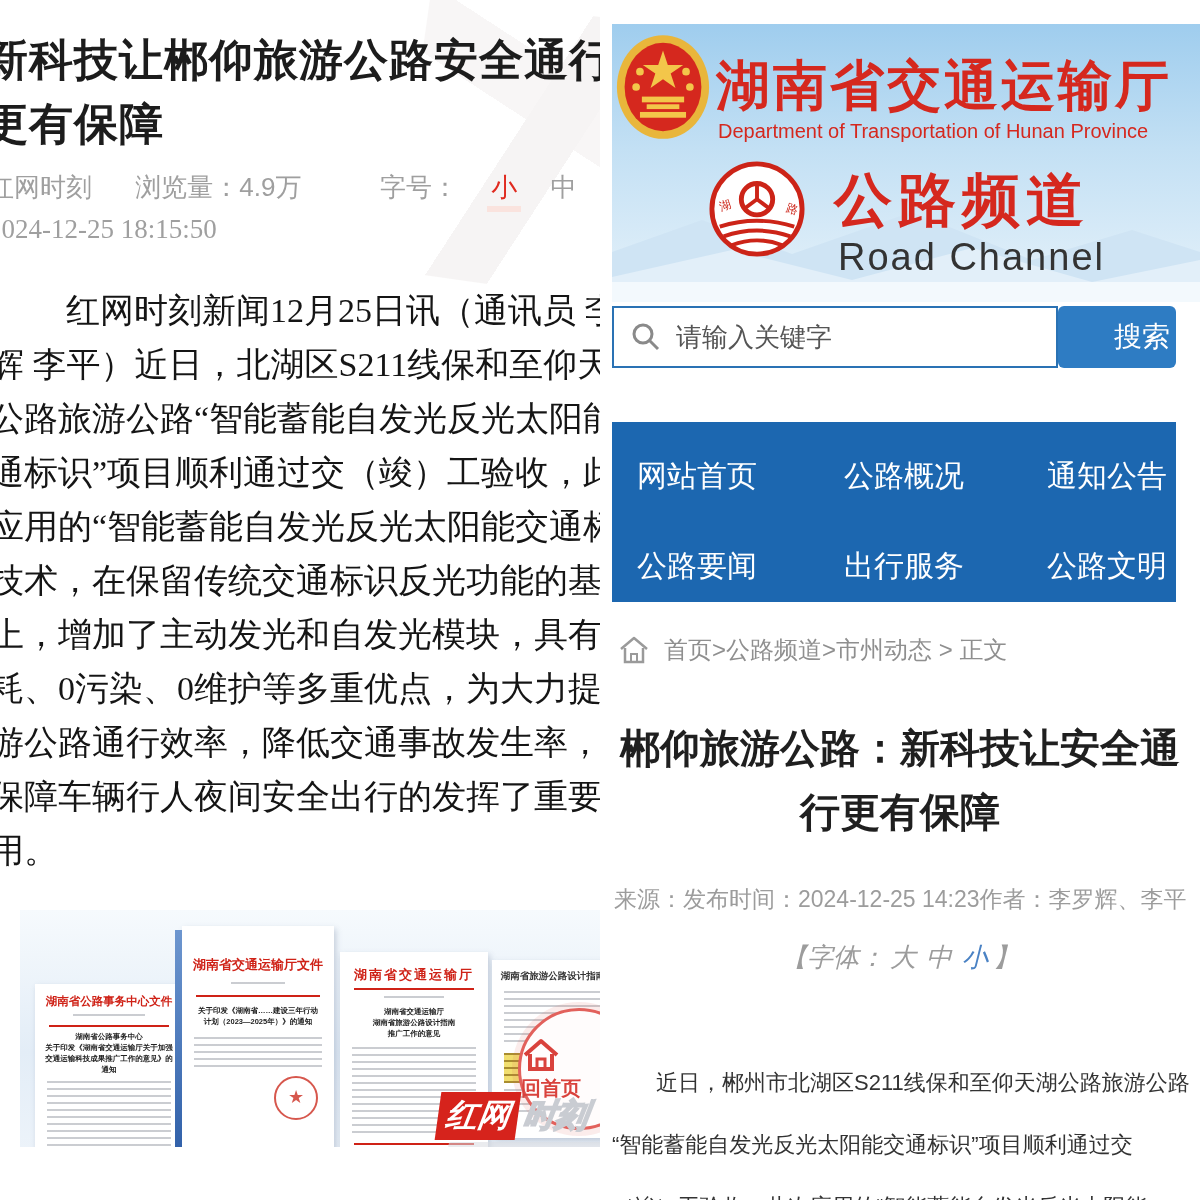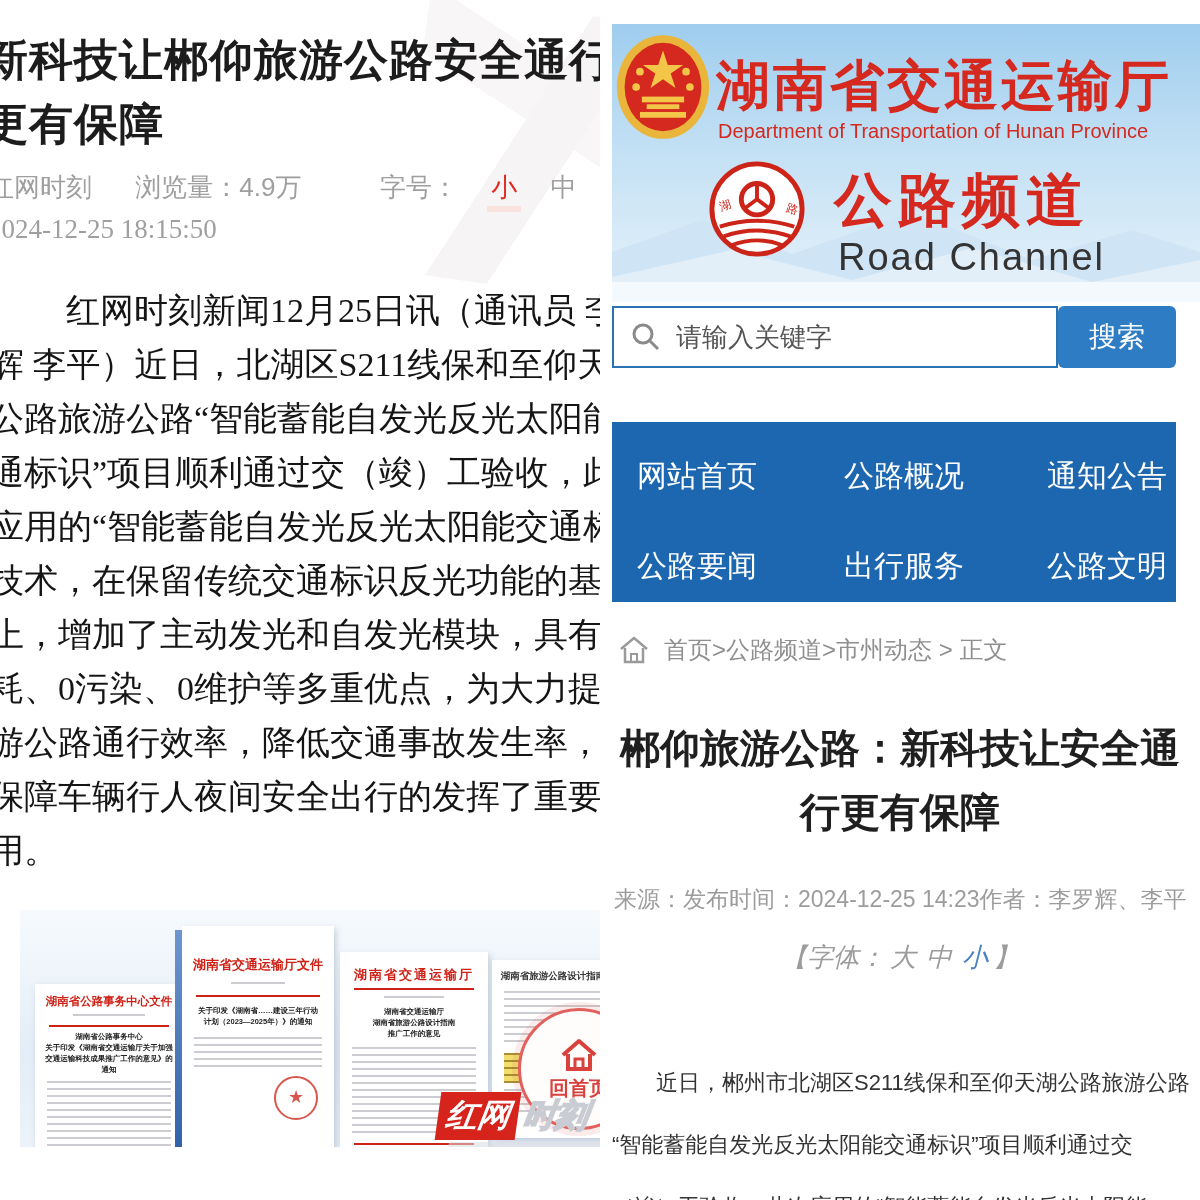--- a/index.html
+++ b/index.html
@@ -37,21 +37,21 @@
   .doc .dtitle.dark{color:#333;}
   .doc .redline{height:2px;background:#cf2217;margin:4px 6px;}
   .doc .dhead{font-size:7.5px;font-weight:bold;color:#222;line-height:11px;}
   .stripes{margin:6px 4px;background:repeating-linear-gradient(to bottom,#b9bcc2 0,#b9bcc2 2px,transparent 2px,transparent 7px);opacity:.75;}
   .hl{background:#f1de6f;}
   .spine{position:absolute;left:-7px;top:4px;bottom:-4px;width:7px;background:linear-gradient(180deg,#6d96cf,#2f5fa8);}
   .seal{position:absolute;right:16px;bottom:34px;width:40px;height:40px;border:2px solid #d03a2e;border-radius:50%;
         color:#d03a2e;font-size:18px;line-height:38px;text-align:center;opacity:.85;}
   .home-btn{position:absolute;left:498px;top:98px;width:116px;height:116px;border-radius:50%;
         background:#fffcfc;border:3px solid #e2615c;box-shadow:0 0 0 6px rgba(226,97,92,.12);
-        display:flex;flex-direction:column;align-items:center;justify-content:center;color:#d9423c;}
+        display:flex;flex-direction:column;align-items:flex-start;justify-content:center;color:#d9423c;}
   .home-btn .lbl{font-size:20px;font-weight:bold;margin-top:2px;}
   .rn-logo{position:absolute;left:418px;top:182px;white-space:nowrap;font-style:italic;font-weight:bold;font-size:32px;}
   .rn-red{display:inline-block;background:#d6231c;color:#fff;padding:2px 8px;transform:skewX(-8deg);}
   .rn-ghost{color:#fff;-webkit-text-stroke:2px #c9ccd2;margin-left:6px;display:inline-block;transform:skewX(-8deg);}
   .rn-tag{position:absolute;left:428px;top:232px;width:170px;height:13px;background:#d8dbe0;opacity:.55;transform:skewX(-8deg);border-radius:2px;}
 
   
   .right-page{position:absolute;left:600px;top:0;width:600px;height:1200px;background:#fff;overflow:hidden;}
   .banner{left:12px;top:24px;width:588px;height:278px;overflow:hidden;
       background:linear-gradient(180deg,#9fcdee 0%,#c3e0f4 45%,#e6f2fa 100%);}
@@ -63,21 +63,21 @@
   .emblem{position:absolute;left:3px;top:8px;width:96px;height:110px;}
   .roadlogo{position:absolute;left:96px;top:136px;width:98px;height:98px;}
 
   .search-box{left:12px;top:306px;width:446px;height:62px;background:#fff;border:2px solid #2a72b4;box-sizing:border-box;
       display:flex;align-items:center;}
   .search-box svg{margin:0 12px 0 16px;flex:none;}
   .search-input{border:none;outline:none;flex:1;font-size:26px;color:#333;background:transparent;
       font-family:"Liberation Sans","DejaVu Sans",sans-serif;}
   .search-input::placeholder{color:#555;}
   .search-btn{left:458px;top:306px;width:118px;height:62px;background:#2e7cc3;color:#fff;font-size:28px;
-      border:none;border-radius:6px;font-family:inherit;}
+      border:none;border-radius:6px;font-family:inherit;text-align:right;}
   .nav{left:12px;top:422px;width:564px;height:180px;background:#1c67b0;color:#fff;font-size:30px;}
   .nav span{position:absolute;white-space:nowrap;}
   .crumb{left:18px;top:634px;display:flex;align-items:center;color:#8f8f8f;font-size:24px;}
   .crumb svg{margin-right:14px;}
   .art-title{left:12px;top:716px;width:576px;text-align:center;font-weight:bold;font-size:40px;line-height:64px;color:#1f1f1f;}
   .art-meta{left:14px;top:884px;width:572px;display:flex;justify-content:space-between;color:#9c9c9c;font-size:23px;white-space:nowrap;}
   .font-row{left:12px;top:940px;width:576px;text-align:center;color:#9c9c9c;font-size:26px;font-style:italic;}
   .font-row .fopt{margin:0 5px;}
   .font-row .fsmall{color:#4a82c4;}
   .art-body{left:12px;top:1052px;width:720px;font-size:22px;line-height:62px;color:#333;}

